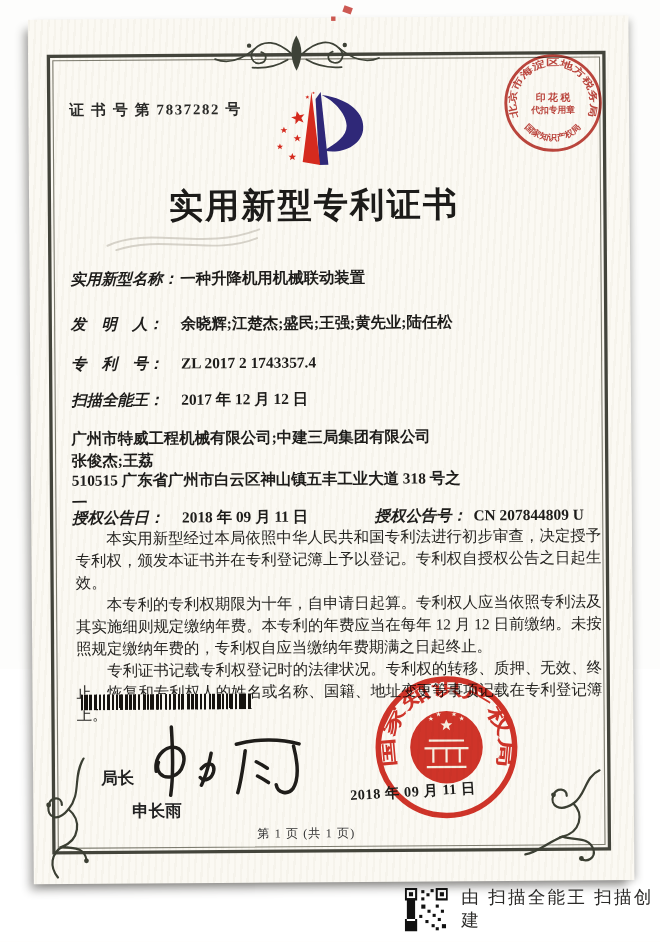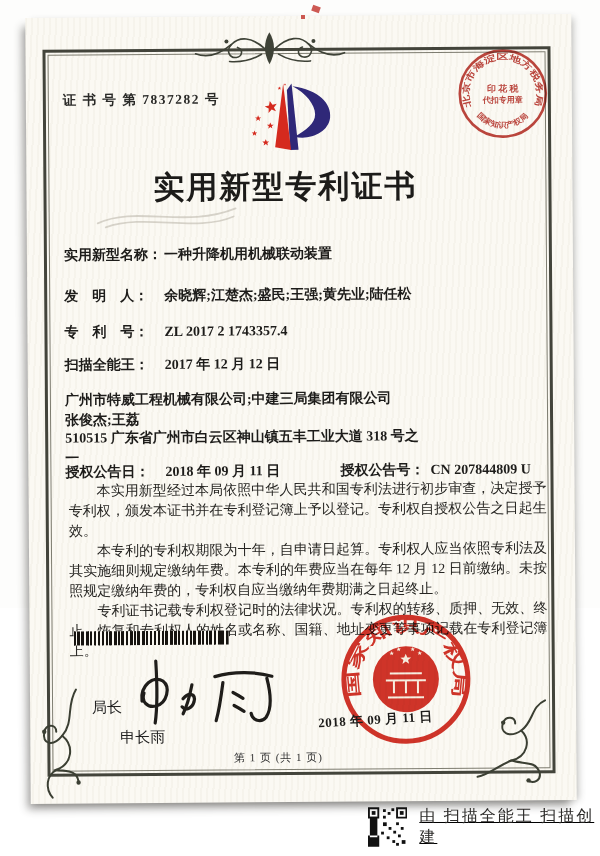--- a/index.html
+++ b/index.html
@@ -31,59 +31,59 @@
   .cert-no { position:absolute; left:37px; top:74px; z-index:3;
              font-size:13.5px; font-weight:bold; letter-spacing:1.5px; color:#2a2a28; }
 
   .logo { position:absolute; left:220px; top:64px; width:86px; height:78px; z-index:3; }
 
   .title { position:absolute; left:5px; top:150px; width:508px; text-align:center; z-index:3;
            font-size:31px; font-weight:bold; letter-spacing:2px; color:#1c1b19; }
 
   .fields { position:absolute; left:37px; top:0; width:480px; z-index:3; color:#1d1c1a; }
   .frow { position:absolute; display:flex; width:480px; font-size:14px; font-weight:bold; line-height:18px; }
-  .flabel { flex:0 0 100px; white-space:nowrap; }
+  .flabel { flex:0 0 100px; white-space:nowrap;font-style:italic; }
   .fvalue { flex:1; }
   .fvalue .line2 { margin-top:2px; }
   .r1{top:229px} .r2{top:270px} .r3{top:306px} .r4{top:339px}
   .r5{top:374px} .r6{top:412px} .r7{top:446px}
   .pair2 { position:absolute; left:275px; top:0; display:flex; white-space:nowrap; }
   .pair2 .flabel { flex:0 0 auto; margin-right:6px; }
 
   .paras { position:absolute; left:40px; top:464px; width:478px; z-index:3;
            font-size:14px; line-height:20px; text-align:justify; color:#262522; }
   .paras p { text-indent:2em; }
 
   .barcode { position:absolute; left:44px; top:614px; width:155px; height:14px; z-index:3;
     background-color:#faf8f2;
     background-image:
       repeating-linear-gradient(90deg,#16130f 0 2px,transparent 2px 4px),
       repeating-linear-gradient(90deg,#16130f 0 1px,transparent 1px 7px),
       repeating-linear-gradient(90deg,transparent 0 3px,#16130f 3px 4px,transparent 4px 11px); }
 
   .director { position:absolute; left:62px; top:681px; z-index:3;
-              font-size:15px; font-weight:normal; color:#222; }
+              font-size:15px; font-weight:bold; color:#222; }
   .director .dname { margin-top:11px;margin-left:28px; }
 
   .signature { position:absolute; left:90px; top:634px; width:185px; height:80px; z-index:4; }
 
   .seal { position:absolute; left:306px; top:594px; width:140px; height:140px; z-index:5;
           opacity:.92; mix-blend-mode:multiply; }
   .seal-date { position:absolute; left:288px; top:694px; width:170px; z-index:6;
                font-size:13px; font-weight:bold; letter-spacing:.5px; color:#1d1c1a;
                transform:rotate(-3deg); }
 
   .tax-stamp { position:absolute; left:429px; top:31px; width:96px; height:96px; z-index:5;
                opacity:.85; mix-blend-mode:multiply; }
 
   .page-footer { position:absolute; left:0; top:734px; width:496px; text-align:center; z-index:3;
                  font-size:11px; color:#333; letter-spacing:1px; }
 
   
-  .scan-footer { position:absolute; left:368px; top:806px; display:flex; gap:12px;text-decoration:underline; }
+  .scan-footer { position:absolute; left:368px; top:806px; display:flex; gap:12px; }
   .scan-footer .stext { font-size:16px; color:#2b2a28; letter-spacing:2px;
                         font-family:"Liberation Sans","DejaVu Sans",sans-serif; }
   .qr { width:42px; height:42px; }
 
   .speck { position:absolute; background:#c03028; opacity:.8; }
   .speck1 { left:312px; top:6px; width:8px; height:6px; transform:rotate(20deg); }
   .speck2 { left:301px; top:15px; width:4px; height:4px; }
 </style>
 </head>
 <body>

